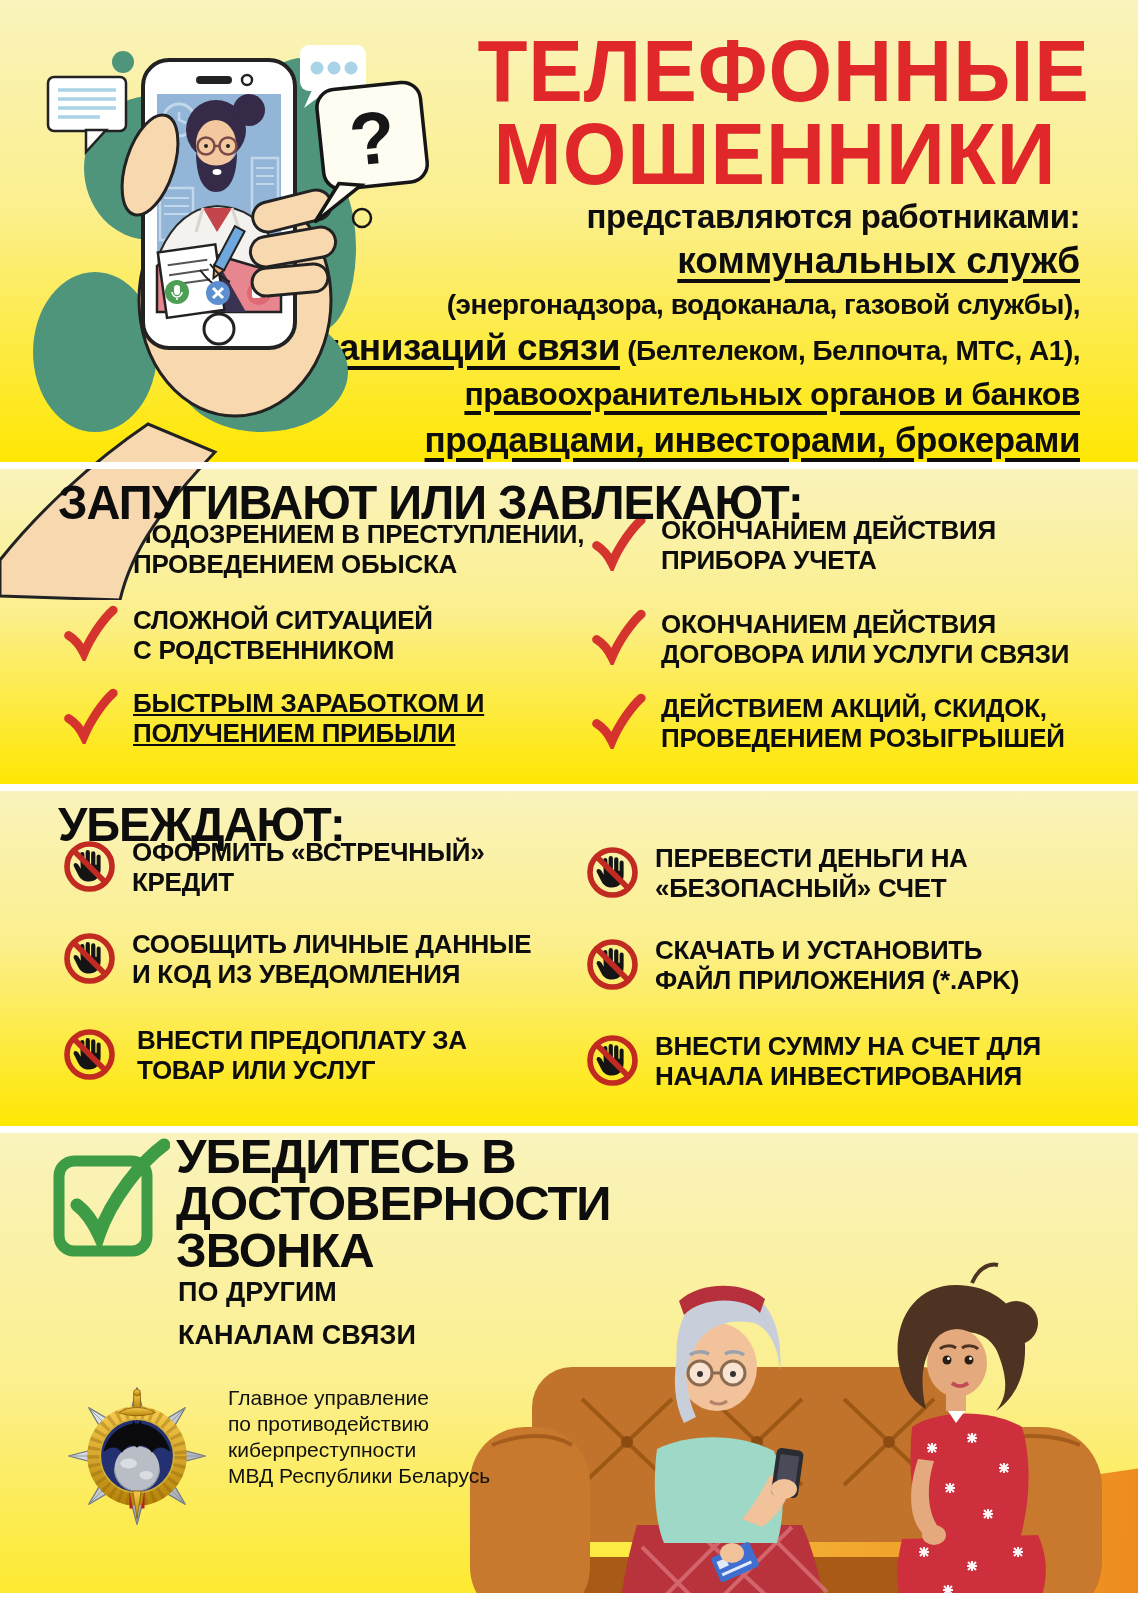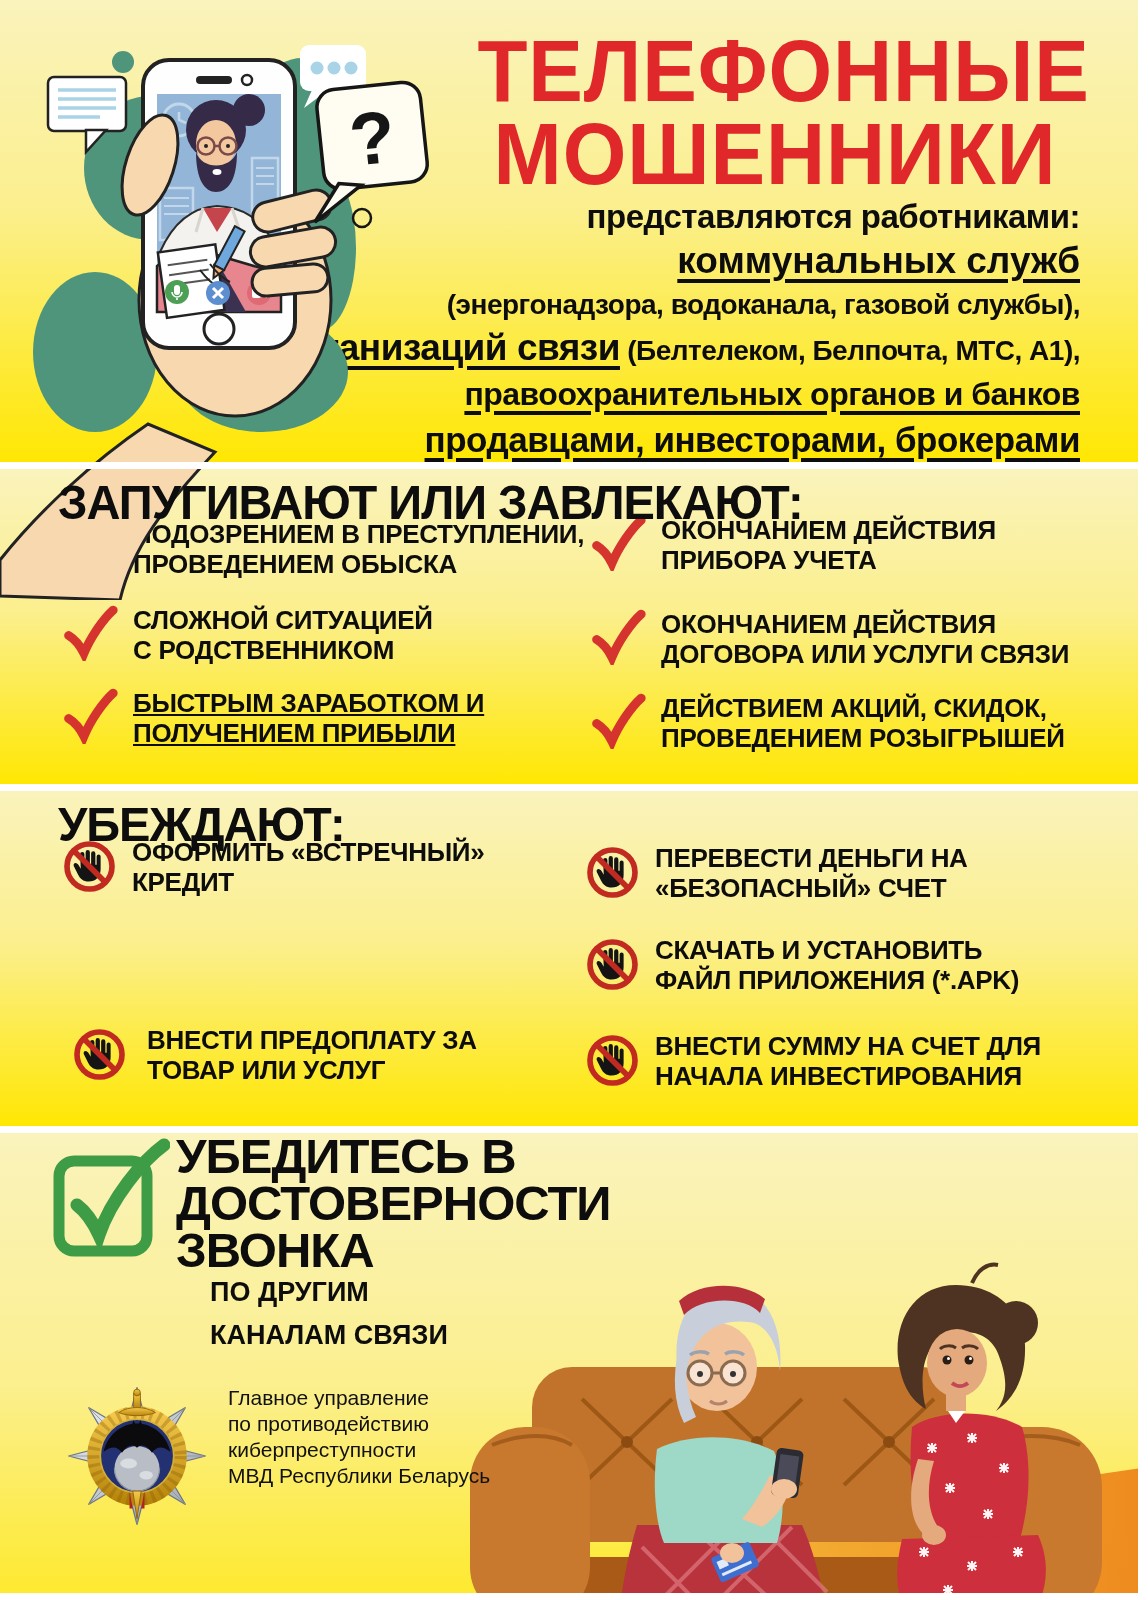--- a/index.html
+++ b/index.html
@@ -47,30 +47,30 @@
   .item{position:absolute;display:flex;gap:15px;align-items:flex-start;}
   .item .txt{font-size:26px;font-weight:bold;line-height:1.17;letter-spacing:-.3px;}
   .item .txt span{display:block;white-space:nowrap;}
   .icon-check{width:58px;height:56px;flex:none;margin-top:0;}
   .icon-ban{width:55px;height:55px;flex:none;margin-top:2px;}
   #c1{left:60px;top:50px;} #c2{left:588px;top:46px;}
   #c3{left:60px;top:136px;} #c4{left:588px;top:140px;}
   #c5{left:60px;top:219px;text-decoration:underline;} #c6{left:588px;top:224px;}
   #p1{left:62px;top:46px;} #p2{left:585px;top:52px;}
   #p3{left:62px;top:138px;} #p4{left:585px;top:144px;}
-  #p5{left:72px;top:234px;gap:20px;} #p6{left:585px;top:240px;}
+  #p5{left:62px;top:234px;gap:20px;} #p6{left:585px;top:240px;}
 
   
   #checkbox-icon{position:absolute;left:52px;top:4px;width:118px;height:122px;z-index:5;}
   .verify-heading{position:absolute;left:176px;top:0px;font-size:49px;font-weight:bold;
     line-height:.96;letter-spacing:-1px;z-index:5;}
   .verify-heading span{display:block;}
   .verify-sub{position:absolute;left:178px;top:138px;font-size:27px;font-weight:bold;
     line-height:1.6;z-index:5;}
-  .verify-sub span{display:block;margin-left:32px;}
+  .verify-sub span{display:block;}
   #couch-illu{position:absolute;right:0px;bottom:0px;width:716px;height:466px;z-index:2;}
   #emblem{position:absolute;left:66px;top:244px;width:142px;height:158px;z-index:5;}
   .org-text{position:absolute;left:228px;top:252px;font-size:21px;line-height:1.24;
     font-weight:normal;z-index:5;color:#111;}
   .org-text span{display:block;}
 </style>
 </head>
 <body>
 
 <div class="poster">
@@ -269,20 +269,31 @@
     </div>
     <div class="item" id="p2">
       <svg class="icon-ban" viewBox="0 0 44 44">
         <circle cx="22" cy="22" r="18" fill="none" stroke="#C12A20" stroke-width="4.5"></circle>
         <path d="M14.5 12 a1.7 1.7 0 0 1 3.4 0 v8 h1 v-9.5 a1.7 1.7 0 0 1 3.4 0 v9.5 h1 v-8.5 a1.7 1.7 0 0 1 3.4 0 v9 h1 v-6.5 a1.6 1.6 0 0 1 3.2 0 v10 c0 6.5 -4 10 -9.5 10 c-4.5 0 -7 -2.5 -8.5 -5.5 l-3.4 -6.8 c-.8 -1.6 .6 -3 2 -2.4 c1 .4 1.6 1.2 2.2 2.2 l1.3 2.2 z" fill="#141414"></path>
         <path d="M9 9 L35 35" stroke="#C12A20" stroke-width="4.5"></path>
       </svg>
       <div class="txt">
           <span>ПЕРЕВЕСТИ ДЕНЬГИ НА</span>
           <span>«БЕЗОПАСНЫЙ» СЧЕТ</span>
+        </div>
+    </div>
+    <div class="item" id="p3">
+      <svg class="icon-ban" viewBox="0 0 44 44">
+        <circle cx="22" cy="22" r="18" fill="none" stroke="#C12A20" stroke-width="4.5"></circle>
+        <path d="M14.5 12 a1.7 1.7 0 0 1 3.4 0 v8 h1 v-9.5 a1.7 1.7 0 0 1 3.4 0 v9.5 h1 v-8.5 a1.7 1.7 0 0 1 3.4 0 v9 h1 v-6.5 a1.6 1.6 0 0 1 3.2 0 v10 c0 6.5 -4 10 -9.5 10 c-4.5 0 -7 -2.5 -8.5 -5.5 l-3.4 -6.8 c-.8 -1.6 .6 -3 2 -2.4 c1 .4 1.6 1.2 2.2 2.2 l1.3 2.2 z" fill="#141414"></path>
+        <path d="M9 9 L35 35" stroke="#C12A20" stroke-width="4.5"></path>
+      </svg>
+      <div class="txt">
+          <span>СООБЩИТЬ ЛИЧНЫЕ ДАННЫЕ</span>
+          <span>И КОД ИЗ УВЕДОМЛЕНИЯ</span>
         </div>
     </div>
     <div class="item" id="p4">
       <svg class="icon-ban" viewBox="0 0 44 44">
         <circle cx="22" cy="22" r="18" fill="none" stroke="#C12A20" stroke-width="4.5"></circle>
         <path d="M14.5 12 a1.7 1.7 0 0 1 3.4 0 v8 h1 v-9.5 a1.7 1.7 0 0 1 3.4 0 v9.5 h1 v-8.5 a1.7 1.7 0 0 1 3.4 0 v9 h1 v-6.5 a1.6 1.6 0 0 1 3.2 0 v10 c0 6.5 -4 10 -9.5 10 c-4.5 0 -7 -2.5 -8.5 -5.5 l-3.4 -6.8 c-.8 -1.6 .6 -3 2 -2.4 c1 .4 1.6 1.2 2.2 2.2 l1.3 2.2 z" fill="#141414"></path>
         <path d="M9 9 L35 35" stroke="#C12A20" stroke-width="4.5"></path>
       </svg>
       <div class="txt">
           <span>СКАЧАТЬ И УСТАНОВИТЬ</span>

